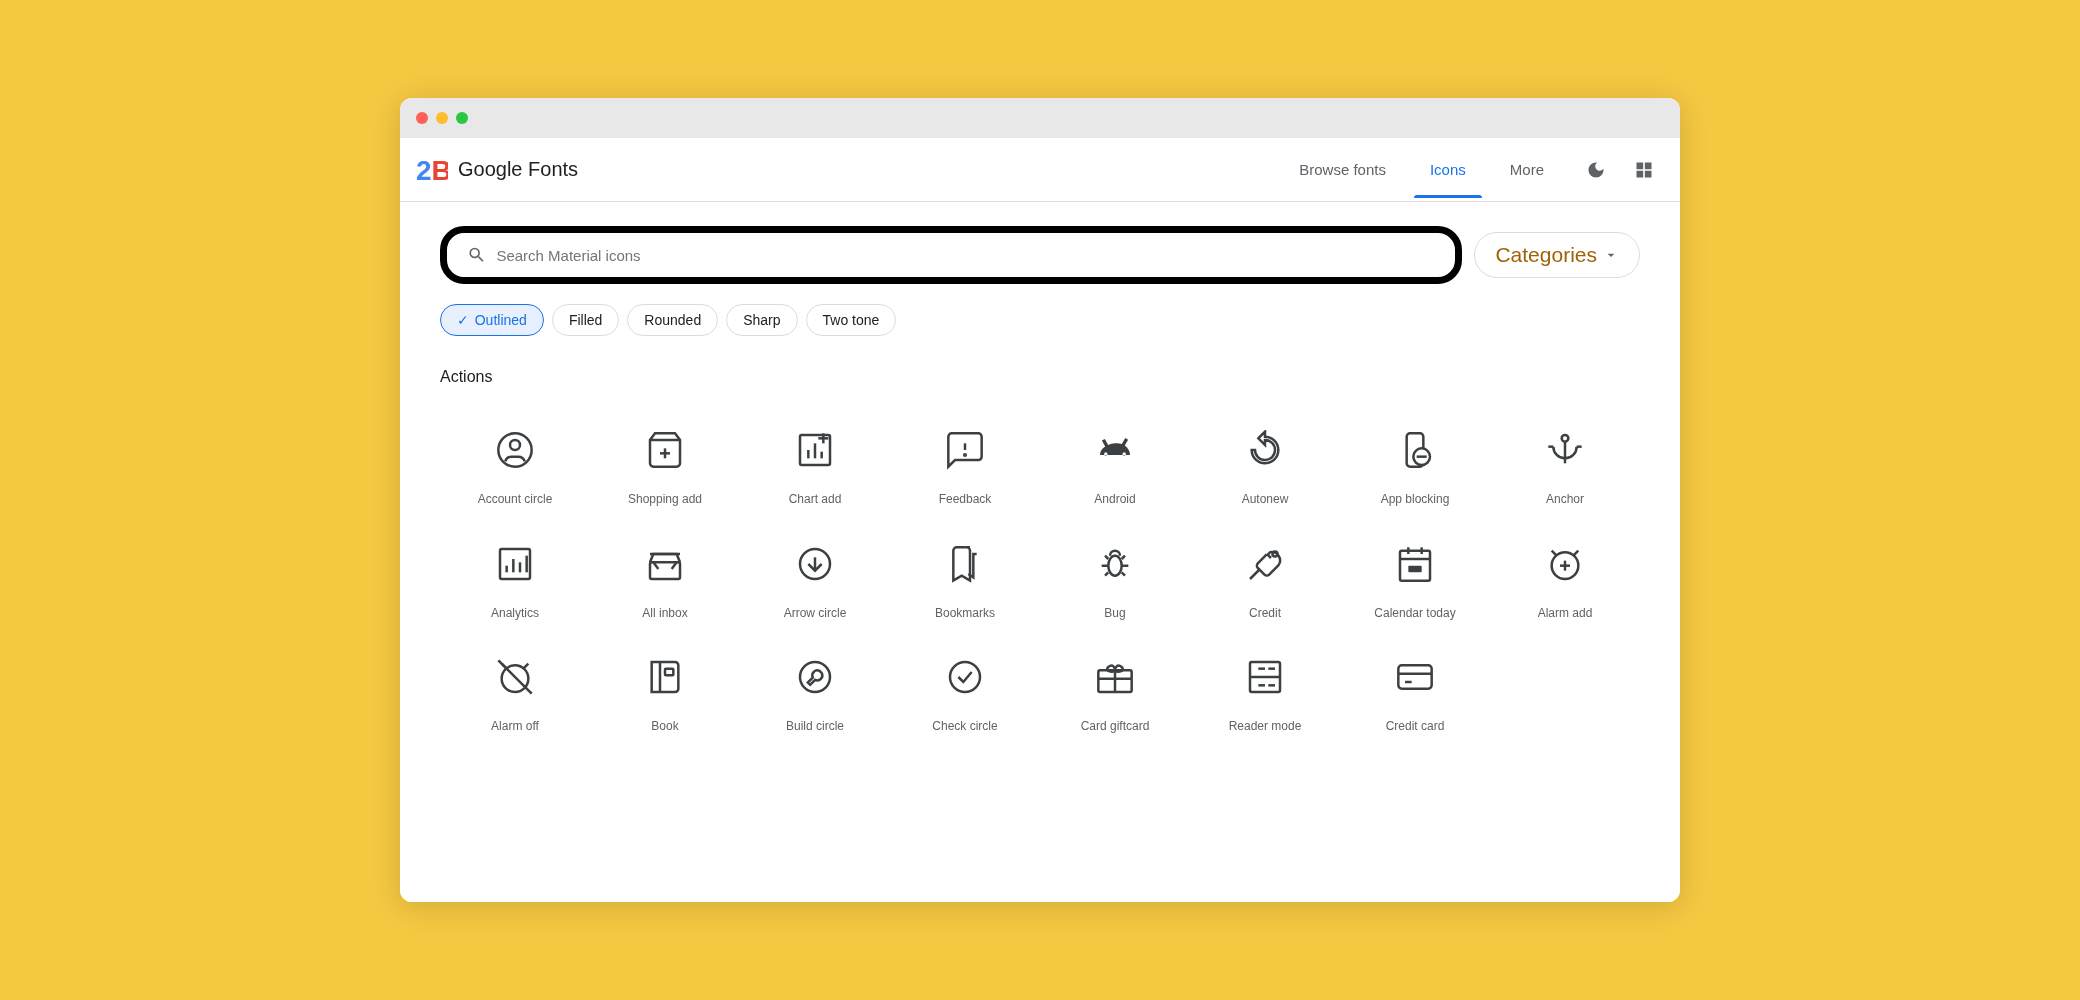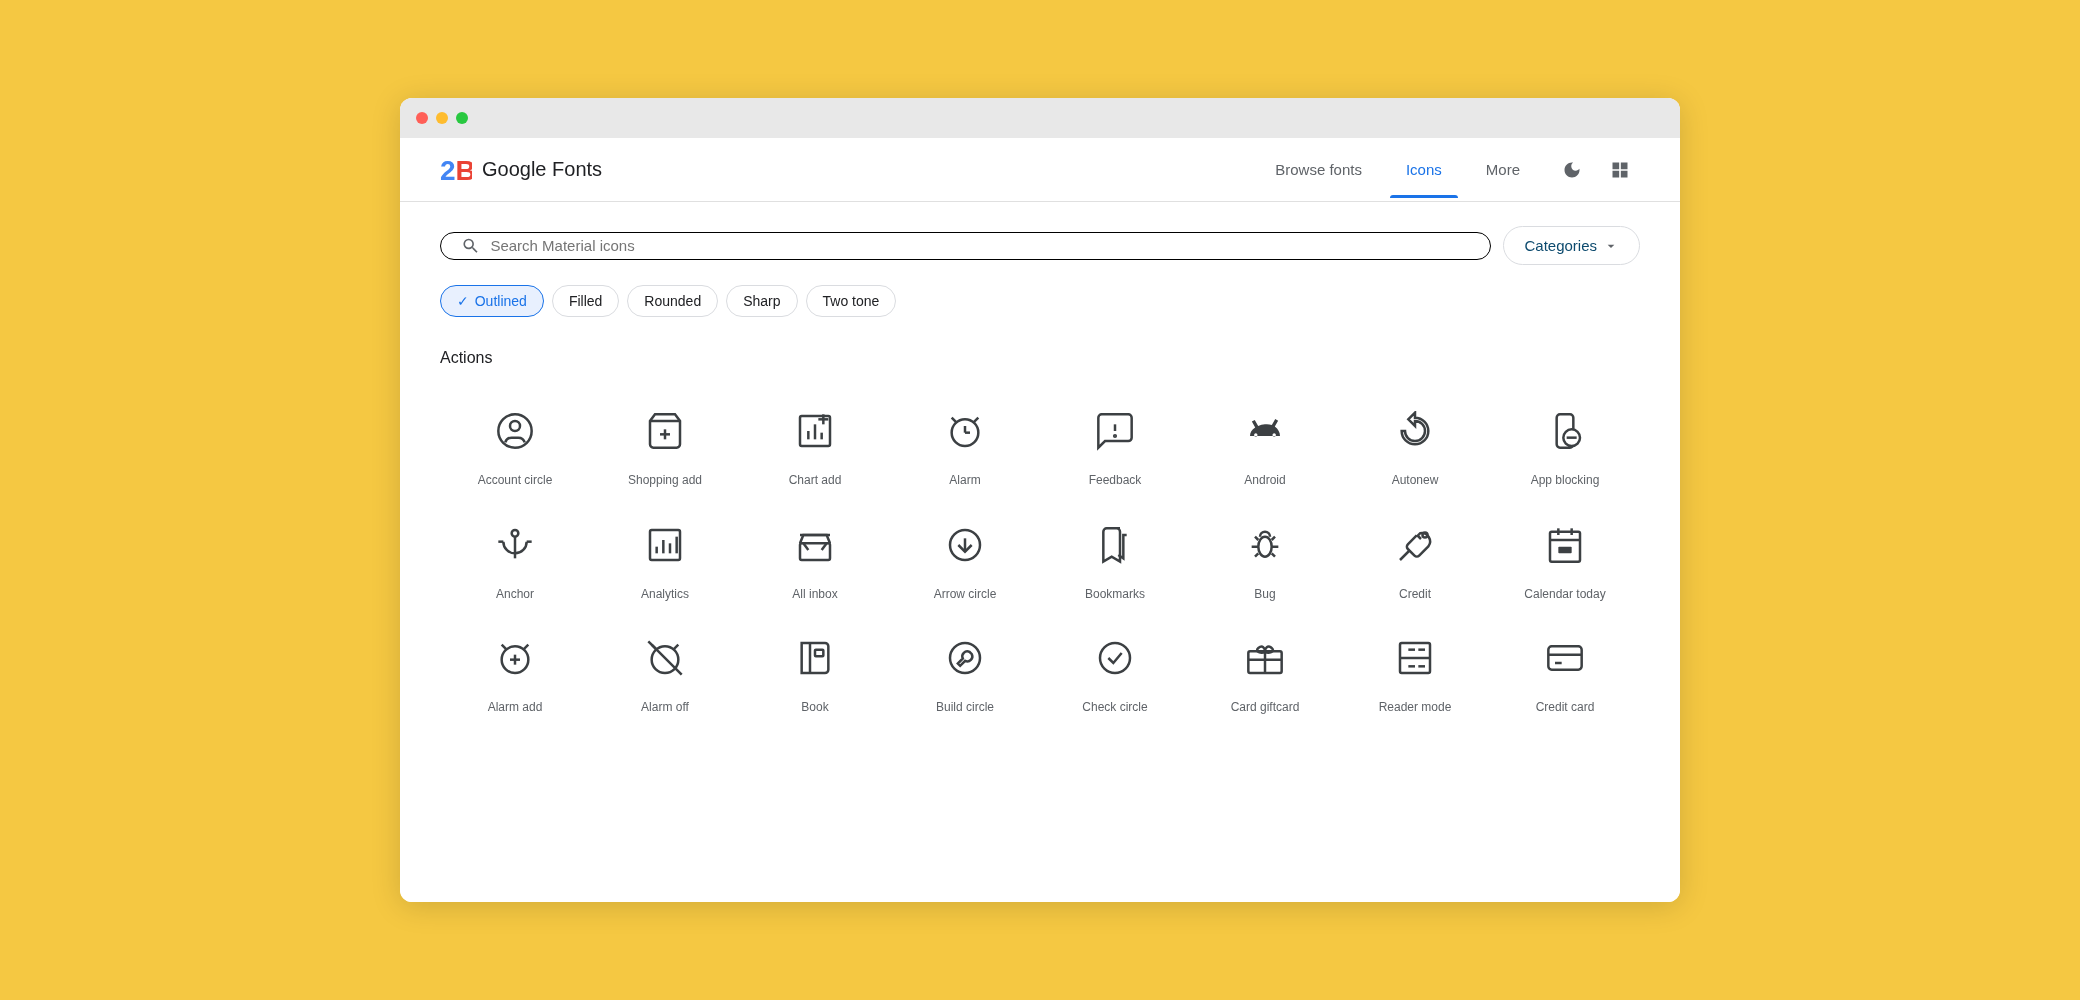--- a/index.html
+++ b/index.html
@@ -33,21 +33,21 @@
     .dot-red { background: #ff5f57; }
     .dot-yellow { background: #febc2e; }
     .dot-green { background: #28c840; }
 
     
     .header {
       background: #fff;
       border-bottom: 1px solid #e0e0e0;
       display: flex;
       align-items: center;
-      padding: 0 40px;
+      padding: 0 16px;
       height: 64px;
     }
     .logo {
       display: flex;
       align-items: center;
       gap: 10px;
       flex: 1;
     }
     .logo-icon {
       width: 32px;
@@ -114,42 +114,42 @@
     .search-row {
       display: flex;
       align-items: center;
       gap: 12px;
       margin-bottom: 20px;
     }
     .search-bar {
       flex: 1;
       display: flex;
       align-items: center;
-      border: 1px solid #000000;
+      border: 7px solid #000000;
       border-radius: 24px;
-      padding: 3px 20px;
+      padding: 12px 20px;
       gap: 10px;
     }
     .search-bar input {
       border: none;
       outline: none;
       font-size: 15px;
       color: #202124;
       width: 100%;
       background: transparent;
     }
     .categories-btn {
       display: flex;
       align-items: center;
       gap: 6px;
       border: 1px solid #dadce0;
       border-radius: 24px;
       padding: 10px 20px;
-      font-size: 15px;
-      color: #0c4a6e;
+      font-size: 21px;
+      color: #a16207;
       cursor: pointer;
       white-space: nowrap;
     }
     .categories-btn svg {
       color: #5f6368;
     }
 
     
     .filter-row {
       display: flex;
@@ -316,30 +316,20 @@
           <rect x="3" y="3" width="18" height="18" rx="1"></rect>
           <line x1="8" y1="17" x2="8" y2="12"></line>
           <line x1="12" y1="17" x2="12" y2="8"></line>
           <line x1="16" y1="17" x2="16" y2="13"></line>
           <line x1="14" y1="5" x2="20" y2="5"></line>
           <line x1="17" y1="2" x2="17" y2="8"></line>
         </svg>
         <span class="icon-label">Chart add</span>
       </div>
 
-      <div class="icon-cell">
-        <svg viewBox="0 0 24 24" fill="none" stroke="#3c4043" stroke-width="1.5">
-          <circle cx="12" cy="13" r="8"></circle>
-          <line x1="12" y1="9" x2="12" y2="13"></line>
-          <line x1="12" y1="13" x2="15" y2="13"></line>
-          <line x1="4" y1="4" x2="7" y2="7"></line>
-          <line x1="20" y1="4" x2="17" y2="7"></line>
-        </svg>
-        <span class="icon-label">Alarm</span>
-      </div>
 
       <div class="icon-cell">
         <svg viewBox="0 0 24 24" fill="none" stroke="#3c4043" stroke-width="1.5">
           <path d="M20 2H4a2 2 0 0 0-2 2v18l4-4h14a2 2 0 0 0 2-2V4a2 2 0 0 0-2-2z"></path>
           <line x1="12" y1="8" x2="12" y2="12"></line>
           <circle cx="12" cy="15" r="0.5" fill="#3c4043"></circle>
         </svg>
         <span class="icon-label">Feedback</span>
       </div>
 

